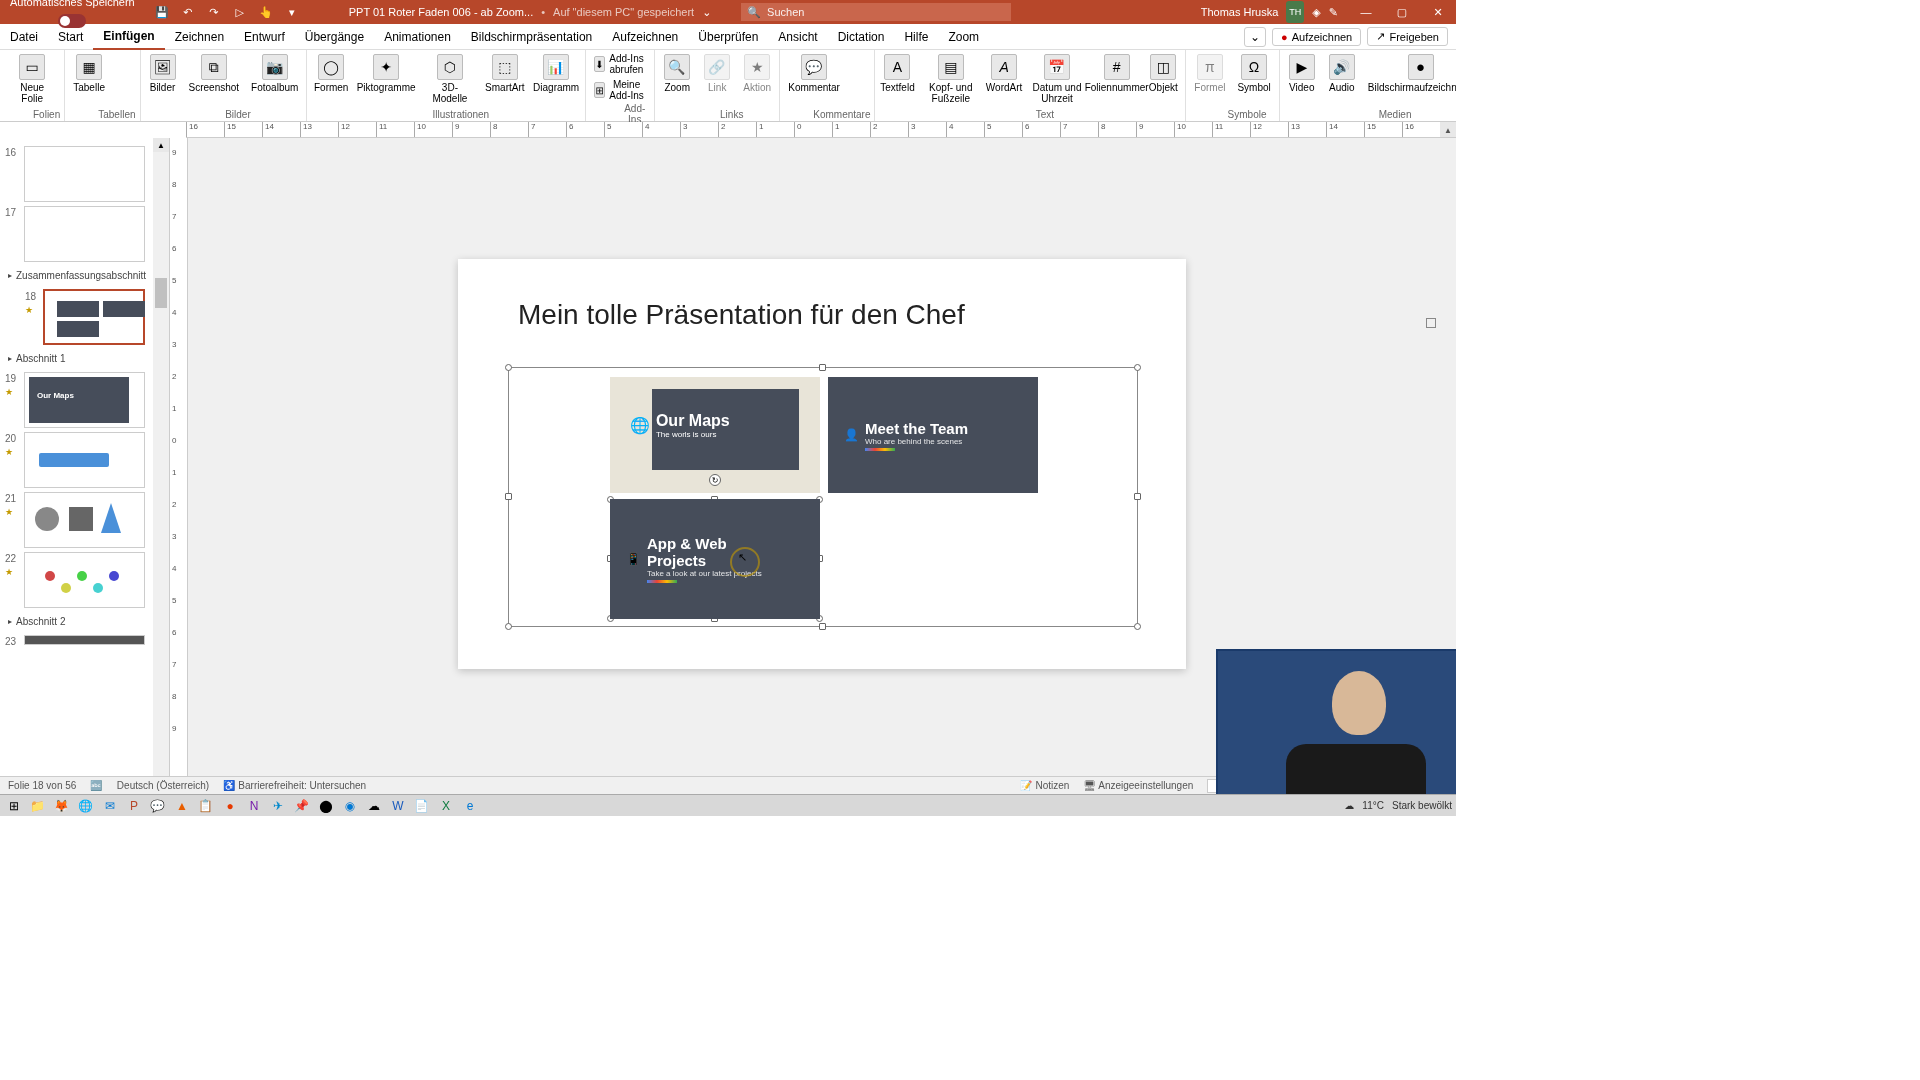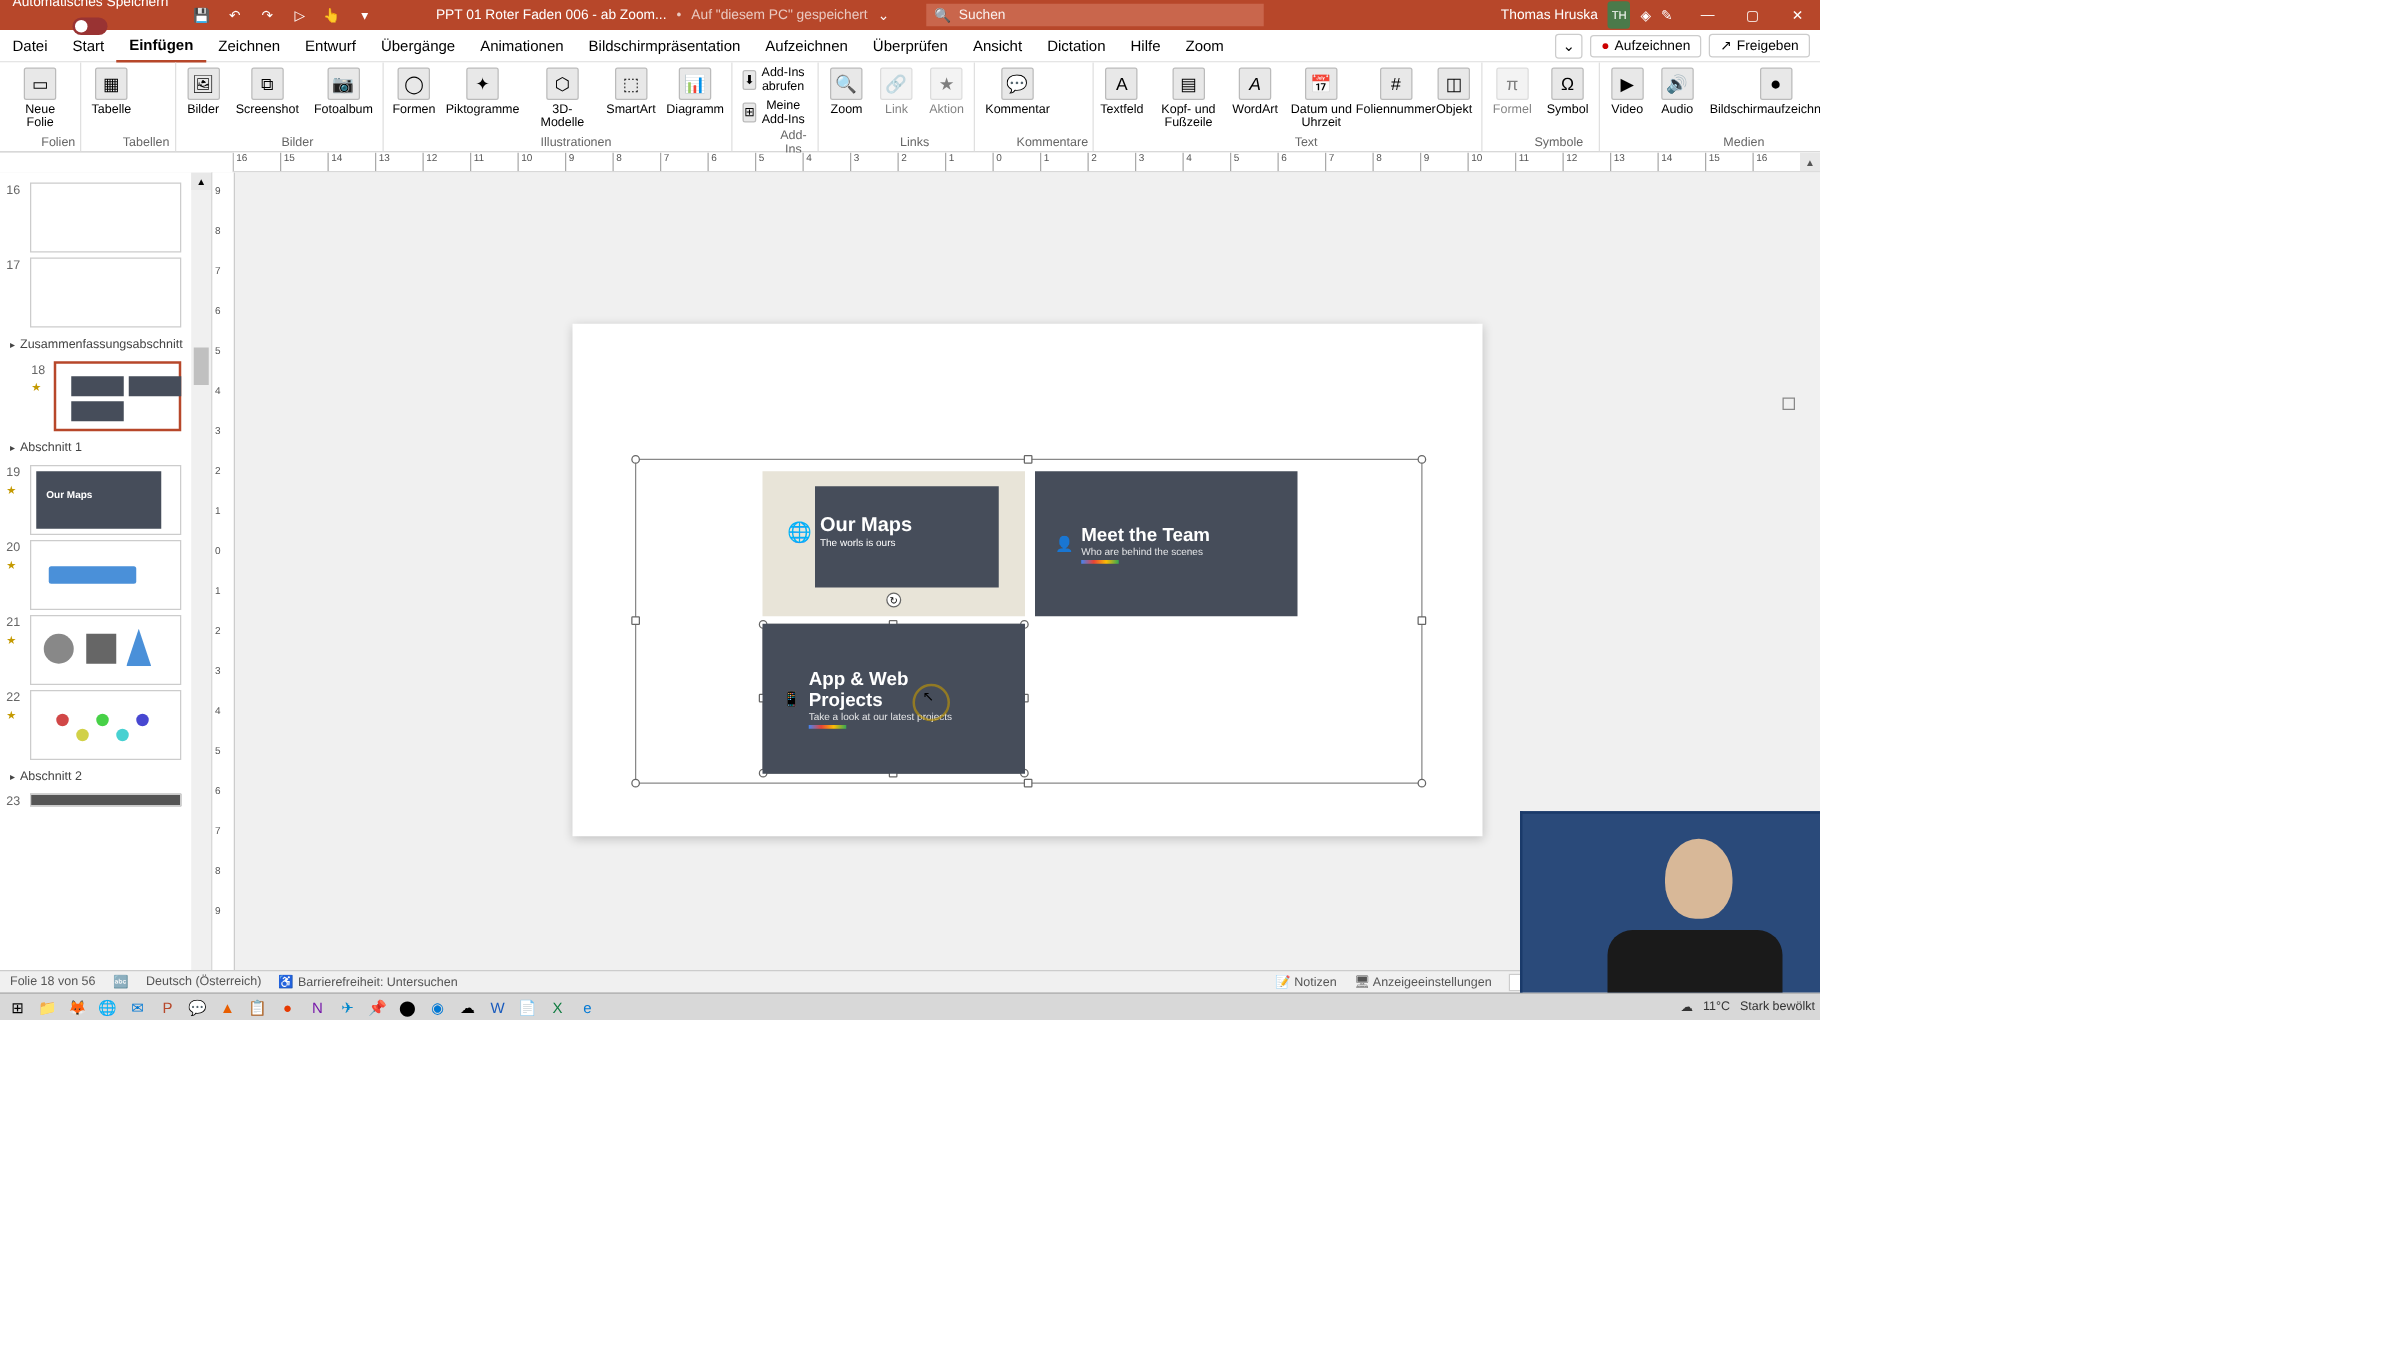--- a/index.html
+++ b/index.html
@@ -503,20 +503,21 @@
       <div class="vt" style="top: 426px;">4</div>
       <div class="vt" style="top: 458px;">5</div>
       <div class="vt" style="top: 490px;">6</div>
       <div class="vt" style="top: 522px;">7</div>
       <div class="vt" style="top: 554px;">8</div>
       <div class="vt" style="top: 586px;">9</div>
     </div>
 
   <div class="canvas">
     <div class="slide">
+      <div class="title">Mein tolle Präsentation für den Chef</div>
 
       <div class="selframe" style="left:50px;top:108px;width:630px;height:260px">
         <div class="handle" style="left:-4px;top:-4px"></div>
           <div class="handle" style="right:-4px;top:-4px"></div>
         <div class="handle" style="left:-4px;bottom:-4px"></div>
           <div class="handle" style="right:-4px;bottom:-4px"></div>
         <div class="handle sq" style="left:50%;top:-4px;margin-left:-4px"></div>
           <div class="handle sq" style="left:50%;bottom:-4px;margin-left:-4px"></div>
         <div class="handle sq" style="top:50%;left:-4px;margin-top:-4px"></div>
           <div class="handle sq" style="top:50%;right:-4px;margin-top:-4px"></div>

